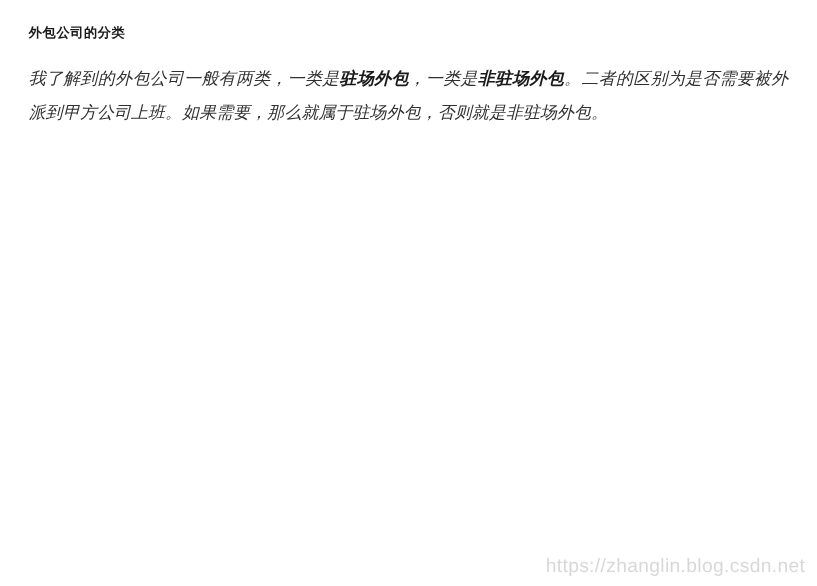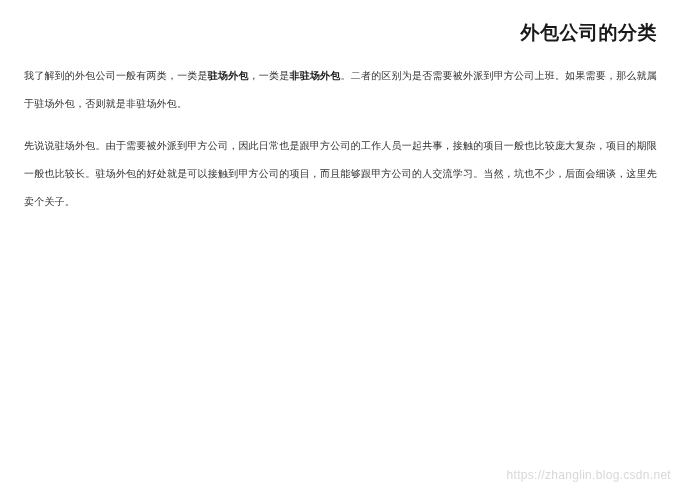--- a/index.html
+++ b/index.html
@@ -13,54 +13,54 @@
     font-family: "Liberation Sans", sans-serif;
     color: #2b2b2b;
     overflow: hidden;
     position: relative;
   }
   .article {
     padding: 12px 24px 0 24px;
     box-sizing: border-box;
   }
   .article-title {
-    text-align: right;
-    font-size: 19px;
+    text-align: left;
+    font-size: 11px;
     font-weight: bold;
     color: #1a1a1a;
     margin: 8px 0 16px 0;
     letter-spacing: 0.5px;
   }
   .para {
-    font-size: 10px;
+    font-size: 14px;
     line-height: 28px;
     color: #303030;
     margin: 0 0 14px 0;
     text-align: justify;
     letter-spacing: 0.2px;
+    font-style: italic;
   }
   .para b {
     font-weight: bold;
     color: #1a1a1a;
   }
   .watermark {
     position: absolute;
     right: 10px;
     bottom: 6px;
-    font-size: 12px;
+    font-size: 16px;
     color: #d8d8d8;
     font-family: "Liberation Sans", sans-serif;
     letter-spacing: 0.3px;
     user-select: none;
   }
 </style>
 </head>
 <body>
 
 <div class="article">
   <h1 class="article-title">外包公司的分类</h1>
   <div id="paragraphs">
       <p class="para"><span>我了解到的外包公司一般有两类，一类是</span><b>驻场外包</b><span>，一类是</span><b>非驻场外包</b><span>。二者的区别为是否需要被外派到甲方公司上班。如果需要，那么就属于驻场外包，否则就是非驻场外包。</span></p>
-      <p class="para"><span>先说说驻场外包。由于需要被外派到甲方公司，因此日常也是跟甲方公司的工作人员一起共事，接触的项目一般也比较庞大复杂，项目的期限一般也比较长。驻场外包的好处就是可以接触到甲方公司的项目，而且能够跟甲方公司的人交流学习。当然，坑也不少，后面会细谈，这里先卖个关子。</span></p>
     </div>
 </div>
 
 <div class="watermark">https://zhanglin.blog.csdn.net</div>
 
 </body></html>

